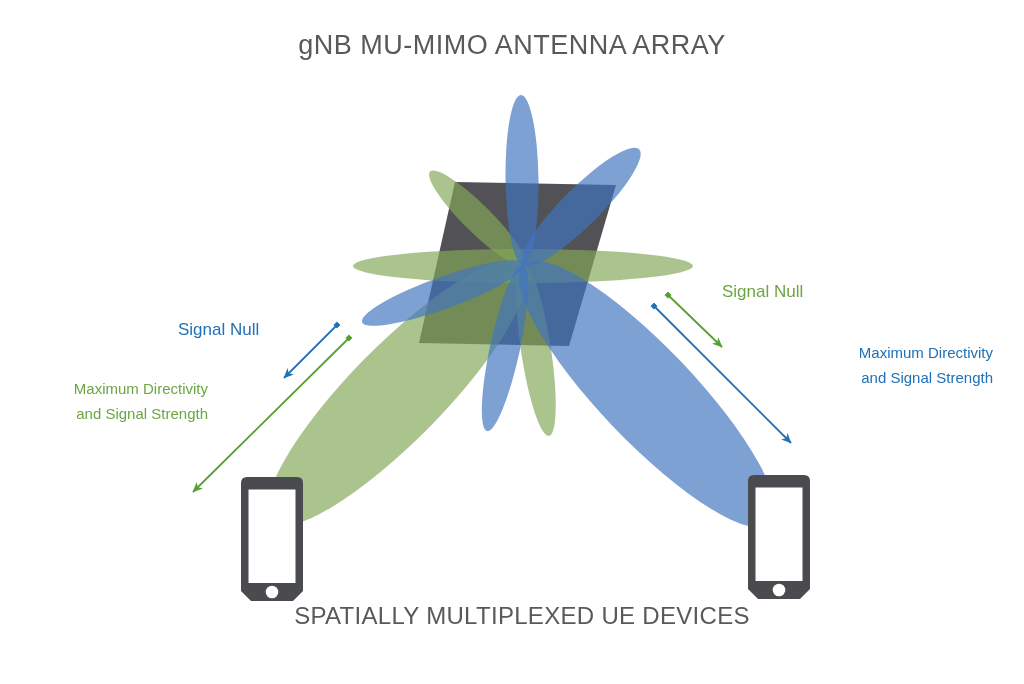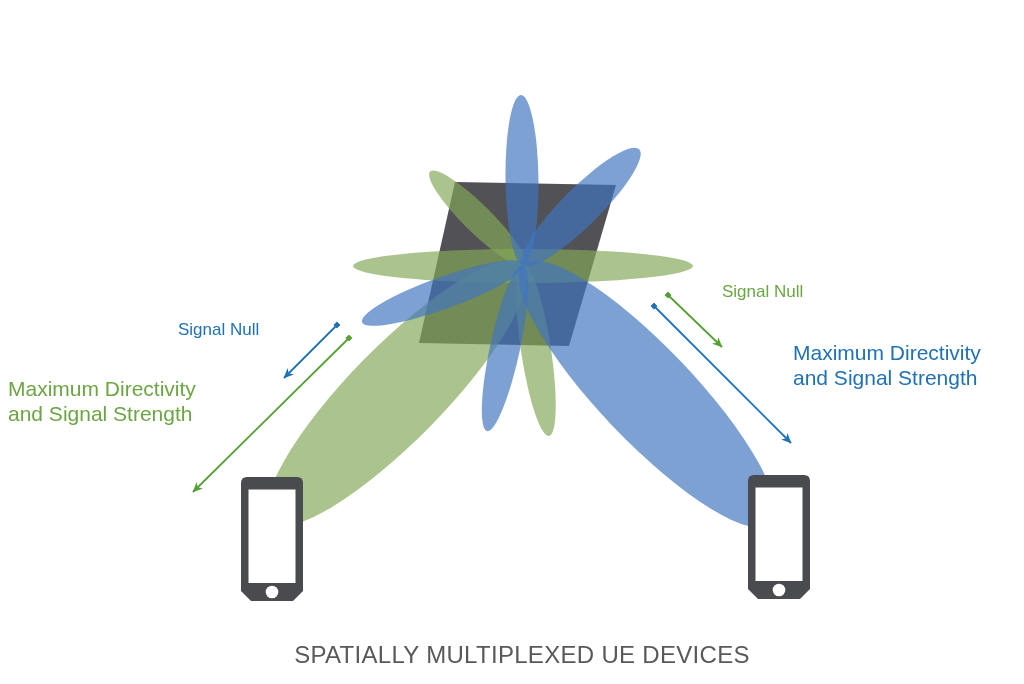--- a/index.html
+++ b/index.html
@@ -8,26 +8,26 @@
     font-family:"Liberation Sans","DejaVu Sans",sans-serif;
   }
   #scene{position:absolute;left:0;top:0;}
   .lbl{position:absolute;white-space:nowrap;}
   .lbl-title{
     left:0;right:0;top:30px;text-align:center;
     font-size:27px;letter-spacing:.5px;color:var(--text_gray,#58595c);
   }
   .lbl-footer{
     left:20px;width:1004px;top:602px;text-align:center;
-    font-size:24px;letter-spacing:.3px;color:var(--text_gray,#58595c);margin-top:39px;
+    font-size:24px;letter-spacing:.3px;color:var(--text_gray,#58595c);
   }
   .lbl-blue{color:var(--text_blue,#2171b7);}
   .lbl-green{color:var(--text_green,#6ba544);}
   .lbl-signal{font-size:17px;}
-  .lbl-max{font-size:21px;line-height:25px;text-align:left;white-space:normal;}
+  .lbl-max{font-size:15px;line-height:25px;text-align:right;white-space:normal;}
   .left-signal-null{left:178px;top:320px;}
   .right-signal-null{left:722px;top:282px;}
   .left-max{left:8px;top:376px;width:200px;}
   .right-max{left:793px;top:340px;width:200px;}
 </style>
 </head>
 <body>
 
 <div id="stage">
 
@@ -77,20 +77,21 @@
       <circle cx="272" cy="592" r="6.3" fill="#ffffff"></circle>
     </g>
 
     <g transform="translate(507,-2)">
       <path d="M247,477 L297,477 Q303,477 303,483 L303,591 L293,601 L251,601 L241,591 L241,483 Q241,477 247,477 Z" fill="#4a4b4f"></path>
       <rect x="248.5" y="489.5" width="47" height="93.5" fill="#ffffff"></rect>
       <circle cx="272" cy="592" r="6.3" fill="#ffffff"></circle>
     </g>
   </svg>
 
+  <div class="lbl lbl-title">gNB MU-MIMO ANTENNA ARRAY</div>
 
   <div class="lbl lbl-blue lbl-signal left-signal-null">Signal Null</div>
 
   <div class="lbl lbl-green lbl-max left-max">
     <div>Maximum Directivity</div>
     <div>and Signal Strength</div>
   </div>
 
   <div class="lbl lbl-green lbl-signal right-signal-null">Signal Null</div>
 

